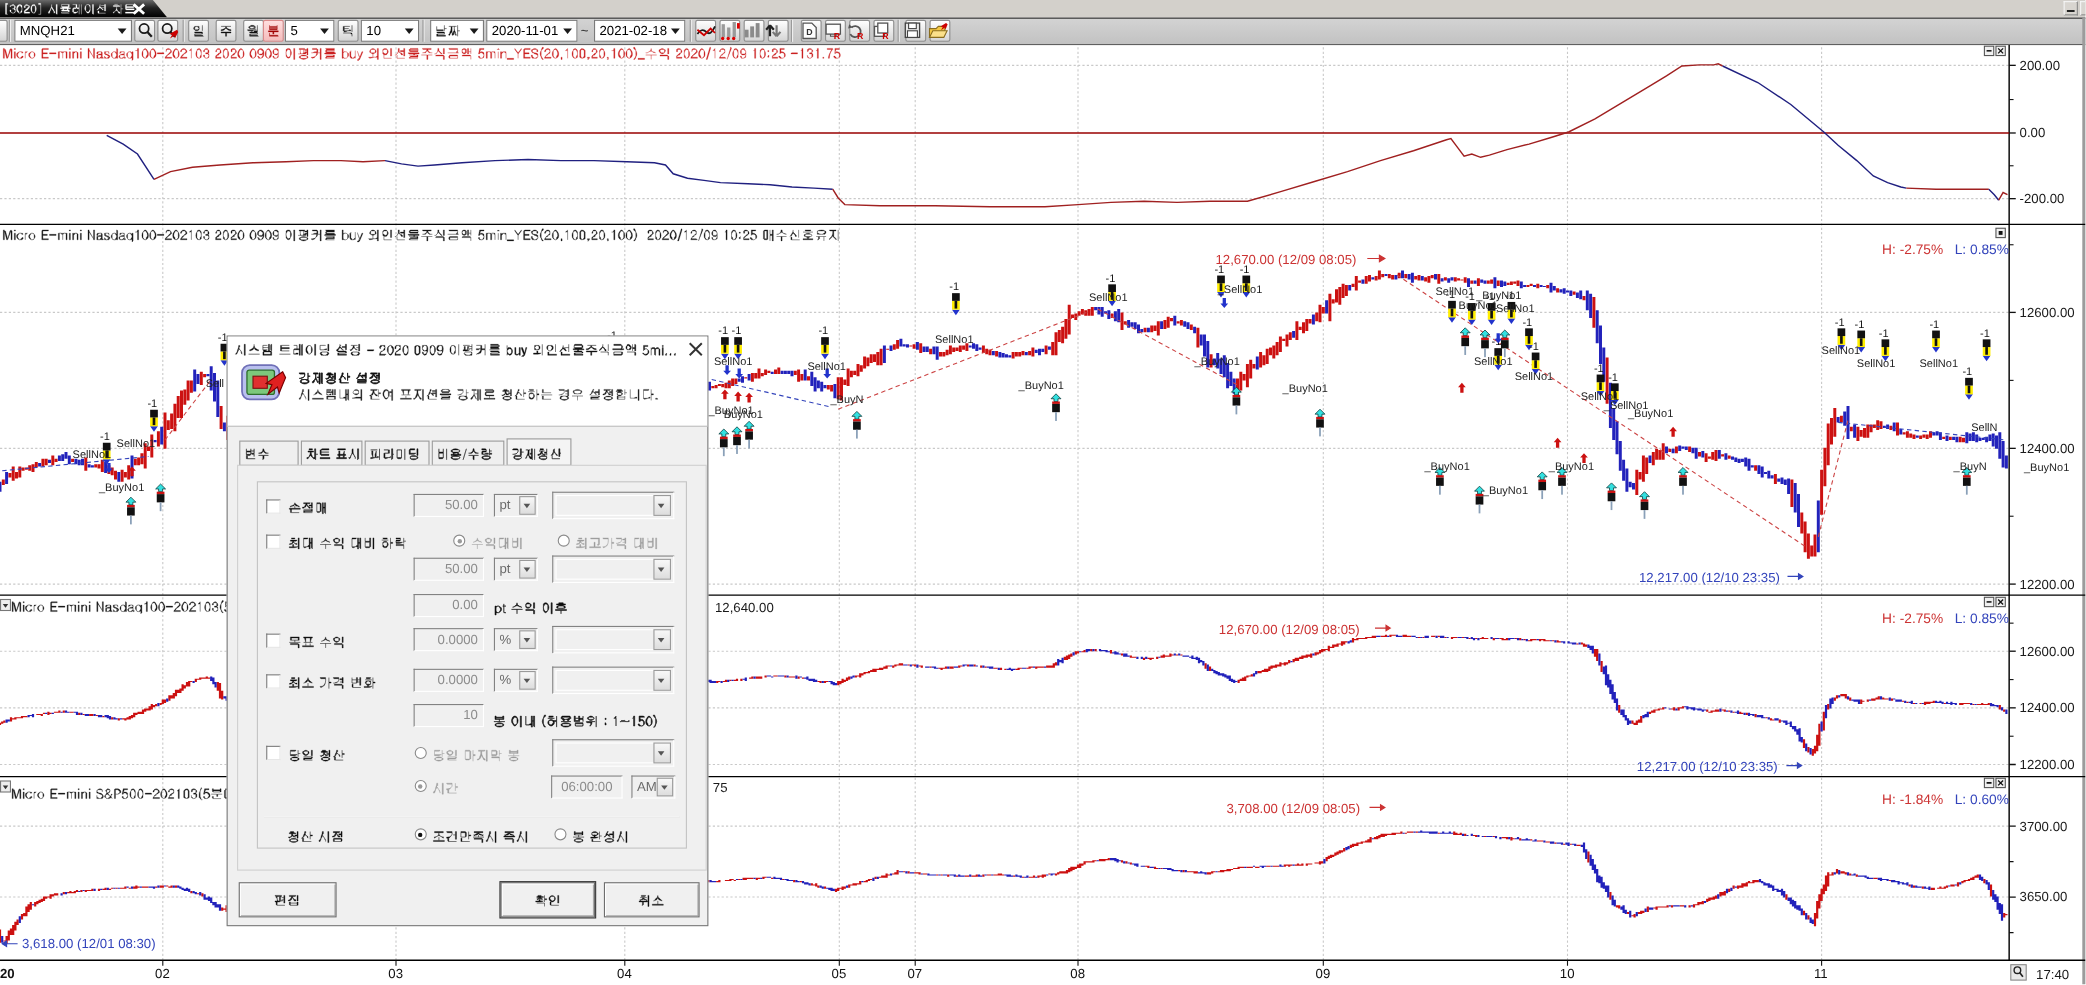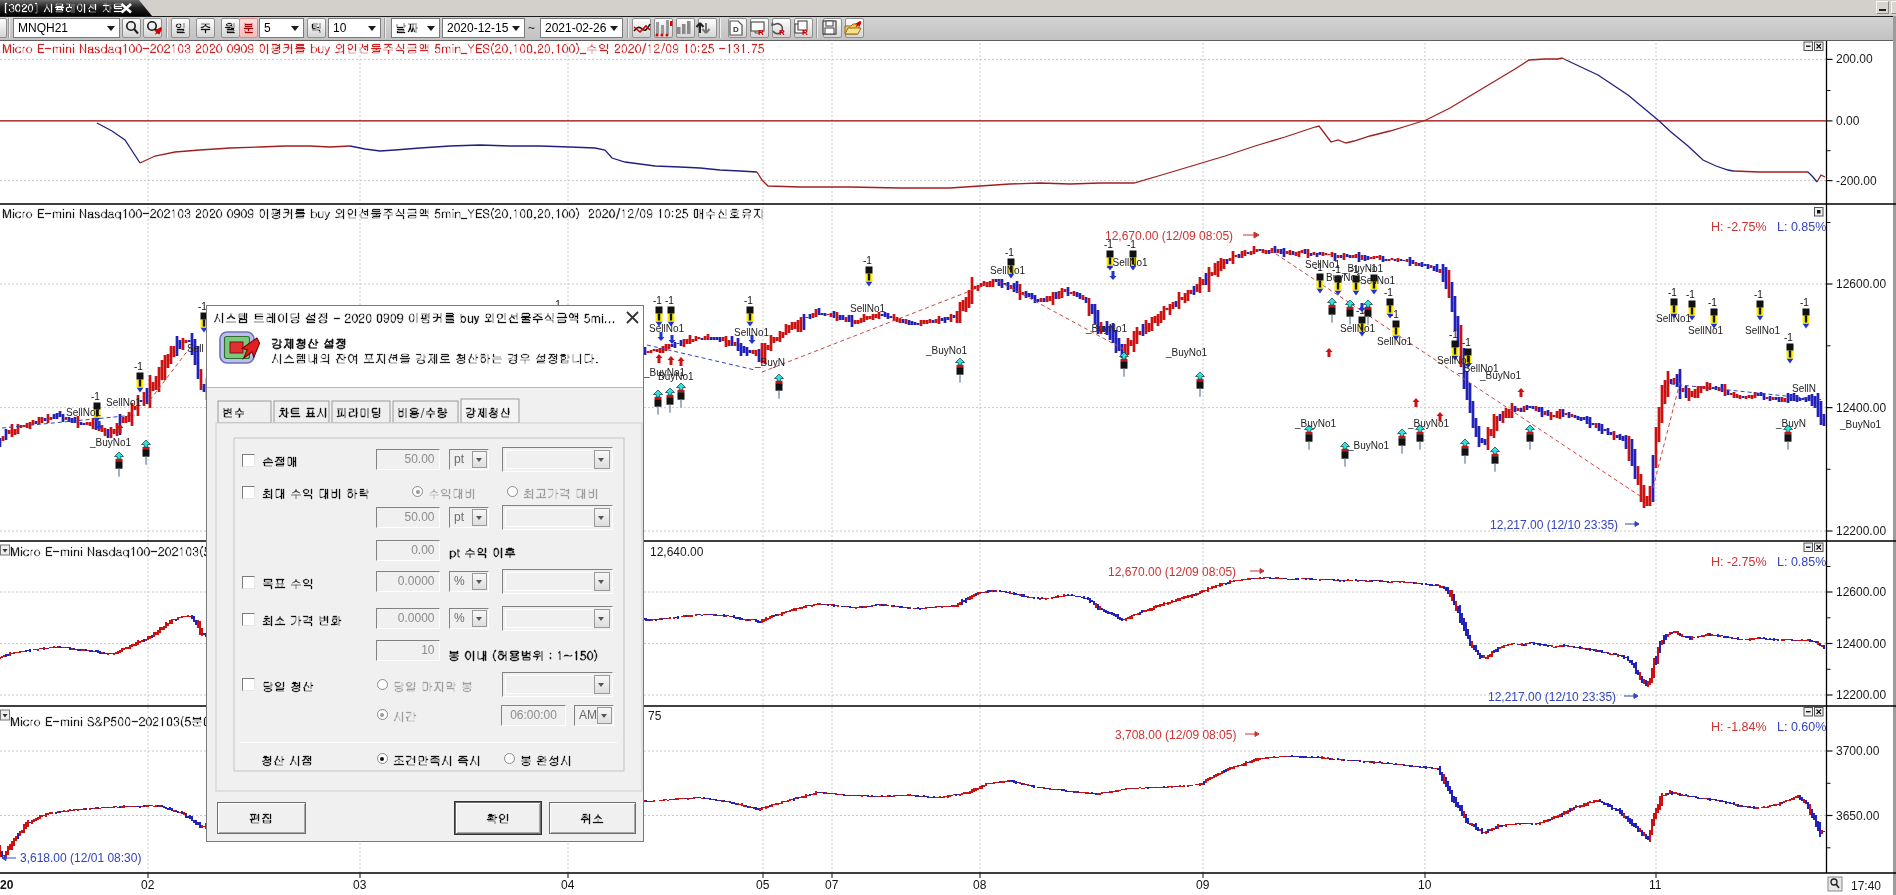--- a/index.html
+++ b/index.html
@@ -66,24 +66,24 @@
     <path d="M10 6H6Q6 6 5 6Q5 6 5 7V9Q5 10 5 10Q6 11 6 11Q8 11 9 10Q10 10 11 10Q12 10 12 10Q12 10 12 10Q12 9 11 9Q11 9 11 9Q10 10 9 10Q8 10 6 10Q6 10 6 10Q6 10 6 9V8H10Q10 8 10 8Q10 8 10 8H6V7Q6 6 6 6Q6 6 6 6H10Q10 6 10 6Q11 6 11 6Q11 6 10 6Q10 6 10 6ZM13 10V6Q13 5 13 5Q13 5 13 5Q13 5 13 5Q13 5 13 6V10Q13 10 13 11Q13 11 13 11Q13 11 13 11Q13 10 13 10ZM12 12H6Q5 12 5 12Q5 12 6 12H12Q12 12 12 13Q13 13 13 13V15Q13 15 13 15Q13 15 13 15Q13 15 13 15Q13 15 13 15V13Q13 12 13 12Q13 12 12 12Z" fill="#111" stroke="#111" stroke-width="0.3"></path>
   </svg>
 <div class="abs tcombo" style="left:328px;width:53px;font-size:12px">10</div>
 <div class="carr" style="left:368px;top:26px"></div>
 <div class="abs tsep" style="left:384px"></div>
 <div class="abs tcombo" style="left:391px;width:49px"></div>
 <svg class="abs" style="left:391px;top:18px" width="50" height="20">
     <path d="M6 6V9Q6 9 6 10Q6 10 7 10Q8 10 9 10Q11 10 12 10Q12 10 12 9Q12 9 12 9Q12 9 12 9Q12 9 12 9Q11 9 9 9Q8 9 7 9Q7 9 6 9Q6 9 6 9V6Q6 6 6 6Q6 6 6 6Q6 6 6 6Q6 6 6 6ZM13 8V6Q13 5 13 5Q13 5 13 6V10Q13 10 13 10Q13 10 13 10Q13 10 13 10Q13 10 13 10V8H15Q15 8 15 8Q15 8 15 8ZM12 11H7Q6 11 6 11Q6 12 7 12H12Q13 12 13 12Q13 12 13 12V12Q13 12 13 13Q13 13 12 13H7Q7 13 6 13Q6 13 6 14V14Q6 15 6 15Q7 15 7 15H13Q14 15 14 15Q14 15 14 15Q14 15 14 14Q14 14 13 14H7Q7 14 7 14Q7 14 7 14V14Q7 13 7 13Q7 13 7 13H13Q13 13 13 13Q13 13 13 12V12Q13 12 13 11Q13 11 12 11Z M22 6H23Q24 6 24 6Q24 6 23 6H21Q21 6 21 6Q21 6 21 6H22V8Q22 10 21 11Q21 12 21 13Q20 12 20 11Q20 10 20 8V6H20Q21 6 21 6Q21 6 20 6H18Q17 6 17 6Q17 6 18 6H19V8Q19 10 18 11Q18 13 17 13Q17 14 17 14Q17 14 17 14Q17 14 18 14Q18 14 18 14Q18 13 19 12Q19 11 19 11Q19 11 20 12Q20 13 20 13Q20 13 20 14Q20 14 20 14Q20 14 20 14Q20 14 20 14Q20 14 20 14Q20 14 21 14Q21 14 22 13Q22 12 22 11Q22 11 23 12Q23 13 23 14Q24 14 24 14Q24 14 24 14Q24 14 24 14Q24 14 24 14Q23 12 23 11Q22 10 22 8ZM25 10V6Q25 5 25 5Q25 5 25 5Q25 5 25 5Q25 5 25 6V15Q25 15 25 15Q25 15 25 15Q25 15 25 15Q25 15 25 15V10H27Q27 10 27 10Q27 10 27 10Z" fill="#111" stroke="#111" stroke-width="0.3"></path>
   </svg>
 <div class="carr" style="left:427px;top:26px"></div>
-<div class="abs tcombo" style="left:442px;width:83px;font-size:12px">2020-12-15</div>
+<div class="abs tcombo" style="left:442px;width:83px;font-size:12px">2020-11-01</div>
 <div class="carr" style="left:512px;top:26px"></div>
 <div class="abs" style="left:528px;top:21px;font-size:12px;color:#222">~</div>
-<div class="abs tcombo" style="left:540px;width:83px;font-size:12px">2021-02-26</div>
+<div class="abs tcombo" style="left:540px;width:83px;font-size:12px">2021-02-18</div>
 <div class="carr" style="left:610px;top:26px"></div>
 <div class="abs tsep" style="left:627px"></div>
 <div class="abs tbtn" style="left:632px;width:19px;"></div>
 <div class="abs tbtn" style="left:654px;width:19px;"></div>
 <div class="abs tbtn" style="left:676px;width:19px;"></div>
 <div class="abs tbtn" style="left:698px;width:19px;"></div>
 <div class="abs tbtn" style="left:728px;width:19px;"></div>
 <div class="abs tbtn" style="left:750px;width:19px;"></div>
 <div class="abs tbtn" style="left:772px;width:19px;"></div>
 <div class="abs tbtn" style="left:794px;width:19px;"></div>

